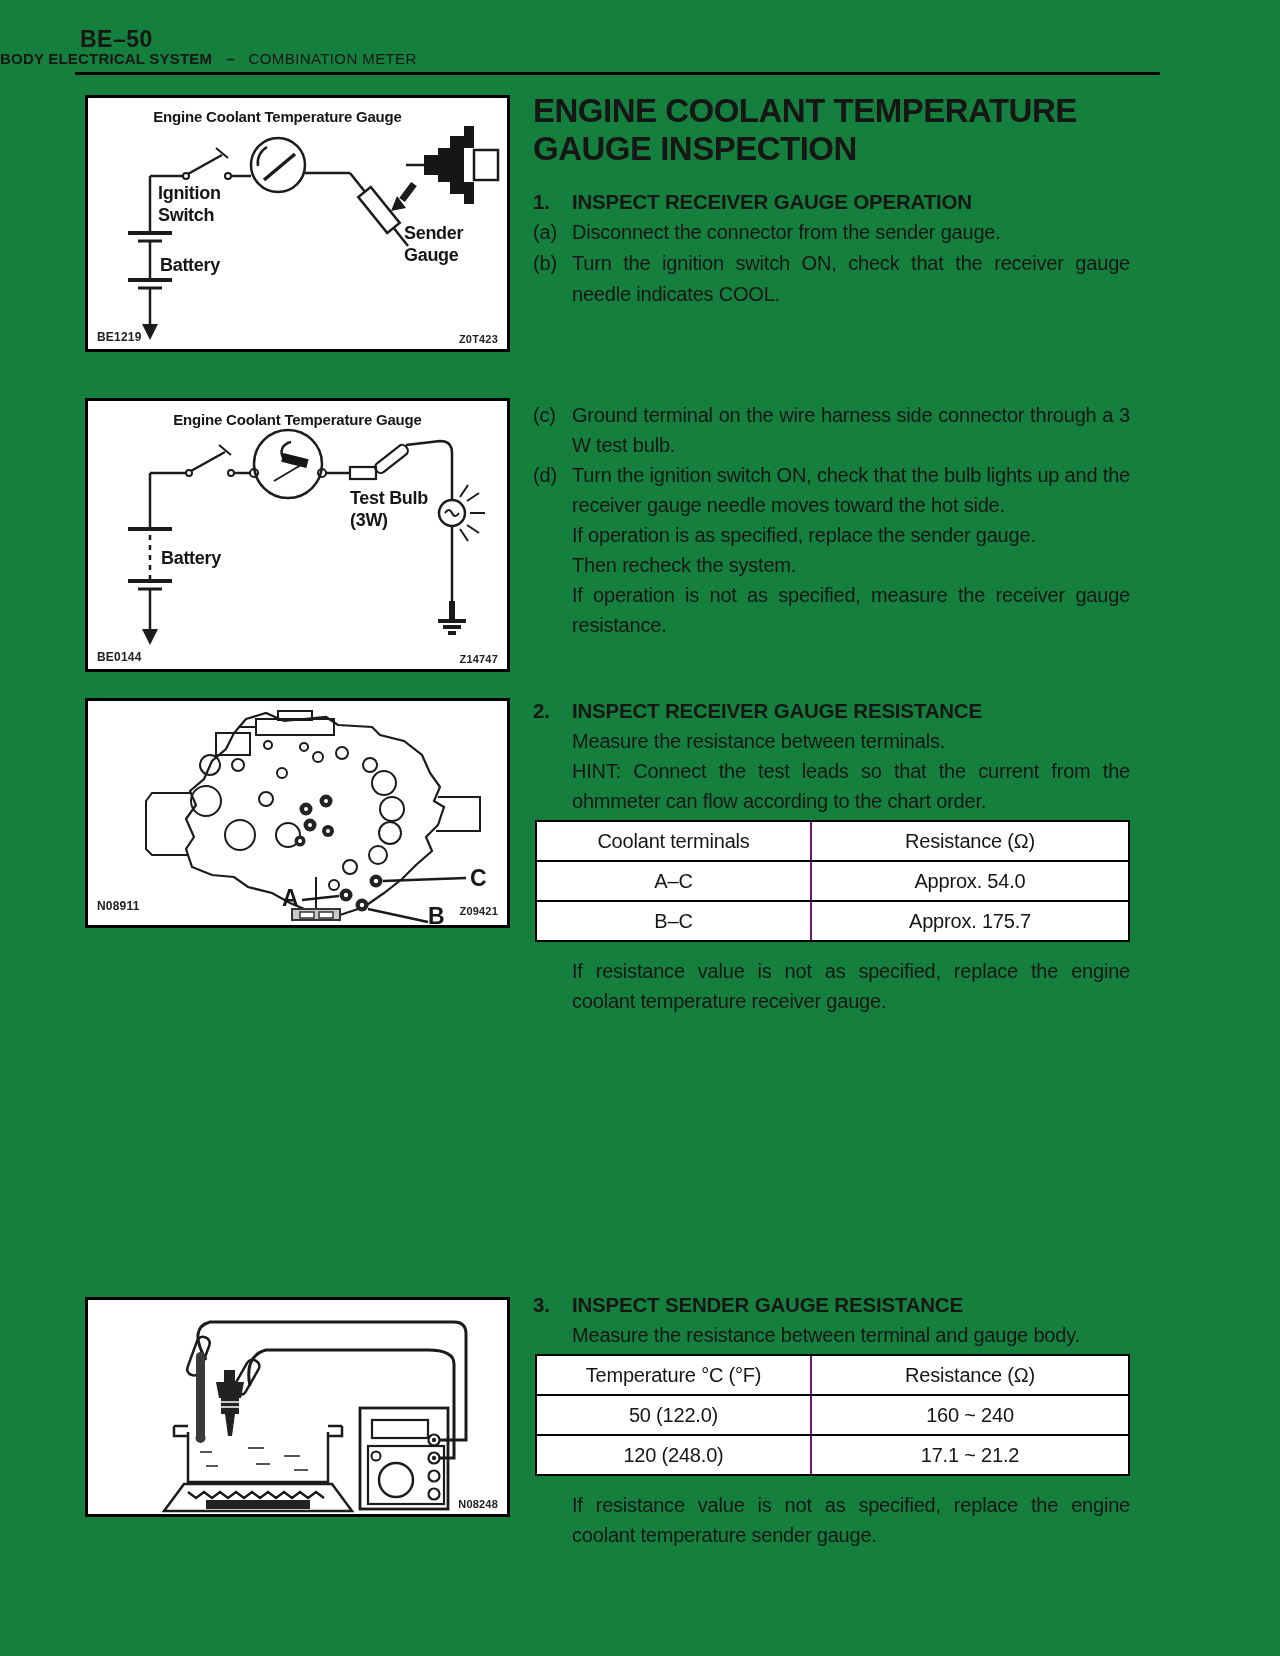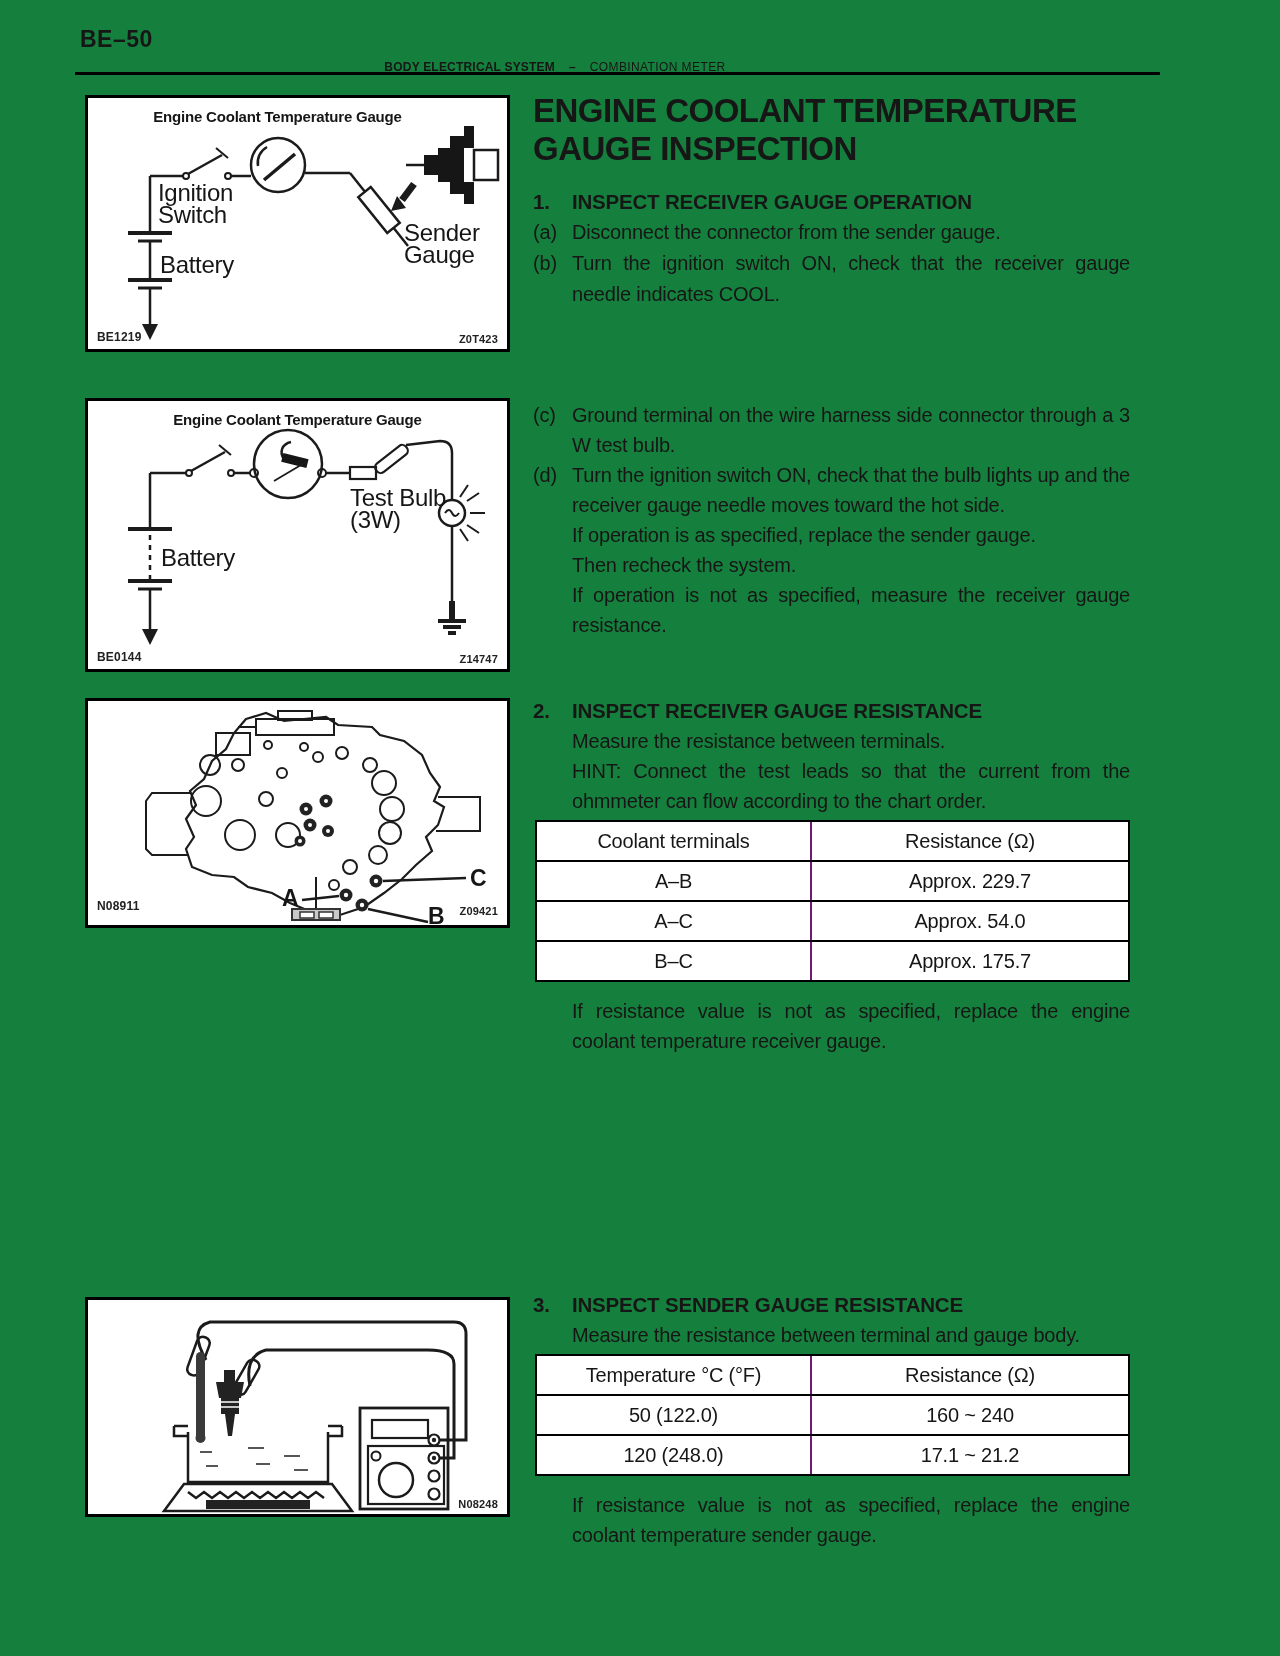--- a/index.html
+++ b/index.html
@@ -4,37 +4,37 @@
 <style>
   html,body{margin:0;padding:0;background:#e8e8e8;}
   .page{
     position:relative;width:1280px;height:1656px;margin:0 auto;
     background:#15803d;color:#161616;
     font-family:"Liberation Sans", sans-serif;
     overflow:hidden;
   }
   
   .hdr-page-num{position:absolute;left:80px;top:26px;font-size:23px;font-weight:bold;letter-spacing:.5px;}
-  .hdr-center{position:absolute;left:0;top:60px;width:1110px;text-align:center;font-size:12px;white-space:nowrap;}
+  .hdr-center{position:absolute;left:0;top:50px;width:1110px;text-align:left;font-size:15px;white-space:nowrap;}
   .hdr-left-txt{font-weight:bold;letter-spacing:.2px;}
   .hdr-dash{margin:0 14px;font-weight:bold;}
   .hdr-right-txt{font-weight:normal;letter-spacing:.4px;}
   .hdr-rule{position:absolute;left:75px;top:72px;width:1085px;height:3px;background:#000;}
 
   
   .fig{position:absolute;left:85px;width:419px;border:3px solid #000;background:#fff;}
   #fig1{top:95px;height:251px;}
   #fig2{top:398px;height:268px;}
   #fig3{top:698px;height:224px;}
   #fig4{top:1297px;height:214px;}
   .fig svg{position:absolute;left:0;top:0;}
   .fig-title{position:absolute;left:0;right:40px;top:10px;text-align:center;
     font-size:15px;font-weight:bold;letter-spacing:-.2px;}
   #fig2 .fig-title{right:0;}
-  .fl{position:absolute;font-size:24px;font-weight:normal;line-height:22px;letter-spacing:-.3px;}
+  .fl{position:absolute;font-size:18px;font-weight:bold;line-height:22px;letter-spacing:-.3px;}
   .fig-code{position:absolute;font-size:12px;font-weight:bold;color:#222;letter-spacing:.2px;}
   .code-l{left:9px;bottom:5px;}
   .code-r{right:9px;bottom:4px;font-size:11px;}
   #fig3 .code-l{bottom:12px;}
   #fig3 .code-r{bottom:8px;}
   .abc{position:absolute;font-size:23px;font-weight:bold;}
 
   
   .title-block{position:absolute;left:533px;top:92px;width:600px;
     font-size:33px;font-weight:bold;line-height:38px;letter-spacing:-.5px;}
@@ -338,24 +338,20 @@
       <span>INSPECT RECEIVER GAUGE RESISTANCE</span>
     </div>
     <div class="indent">Measure the resistance between terminals.</div>
     <div class="indent">HINT: Connect the test leads so that the current from the ohmmeter can flow according to the chart order.</div>
     <div class="dtable">
       <div class="trow thead">
         <div class="tc tc1">Coolant terminals</div>
         <div class="tc tc2">Resistance (Ω)</div>
       </div>
       <div class="trow">
-        <div class="tc tc1">A–B</div>
-        <div class="tc tc2">Approx. 229.7</div>
-      </div>
-      <div class="trow">
         <div class="tc tc1">A–C</div>
         <div class="tc tc2">Approx. 54.0</div>
       </div>
       <div class="trow">
         <div class="tc tc1">B–C</div>
         <div class="tc tc2">Approx. 175.7</div>
       </div>
     </div>
     <div class="after-p">If resistance value is not as specified, replace the engine coolant temperature receiver gauge.</div>
   </div>

